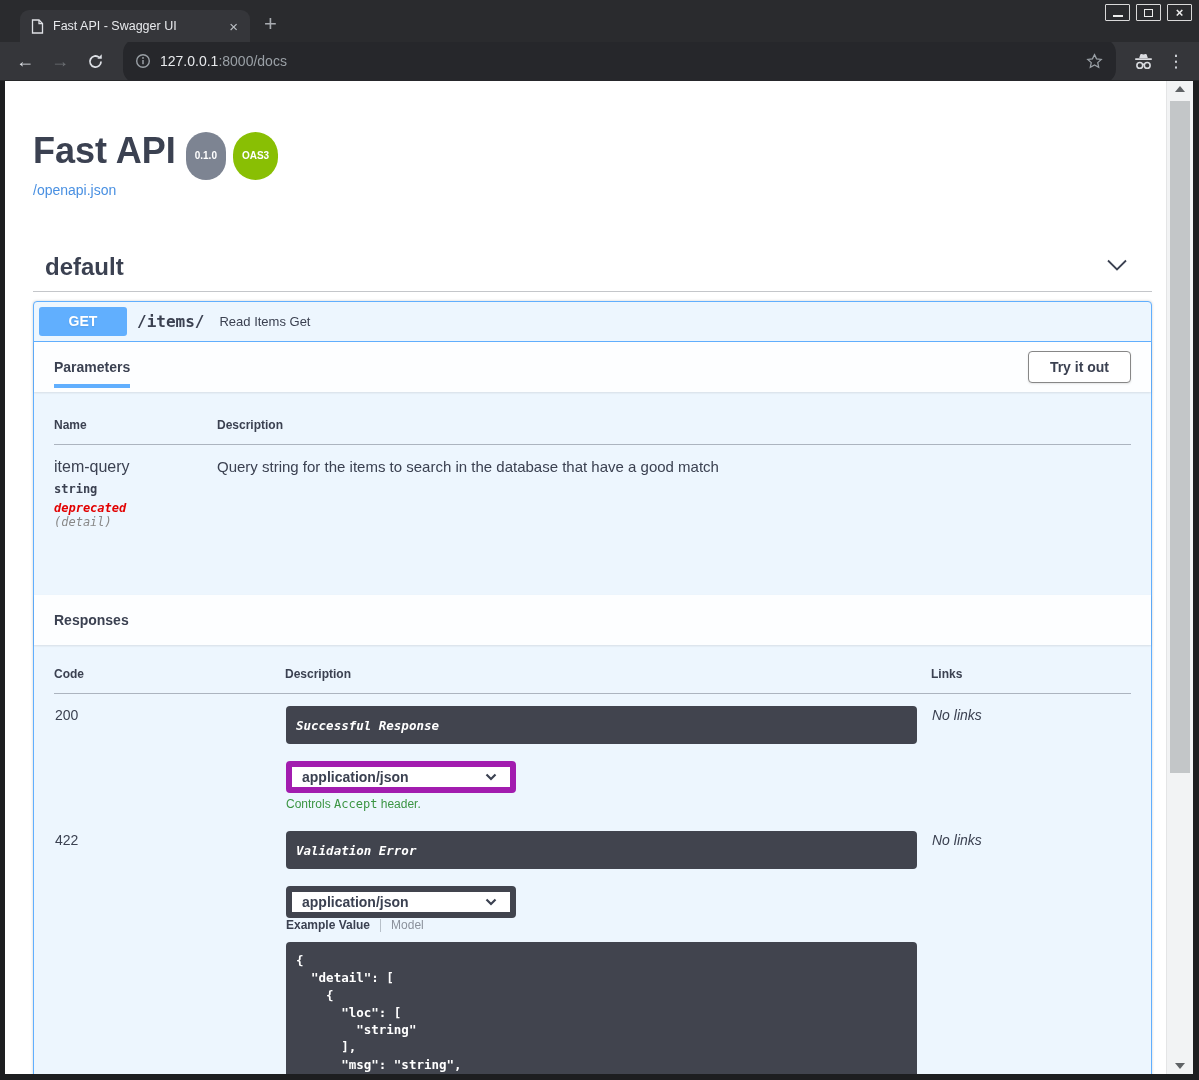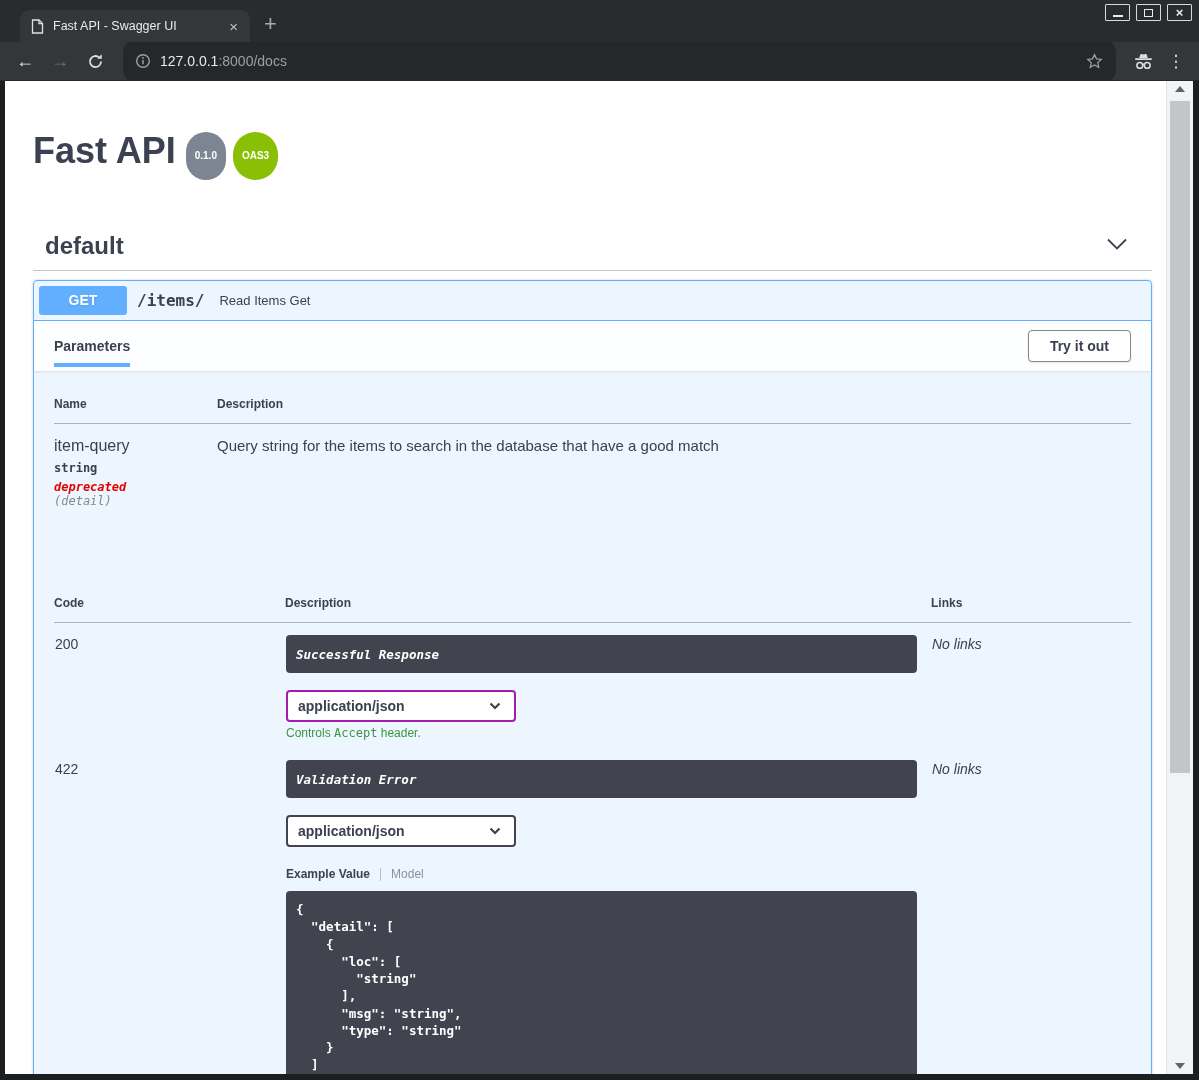--- a/index.html
+++ b/index.html
@@ -115,28 +115,28 @@
   table.resp-table { width:100%; border-collapse:collapse; }
   table.resp-table th { text-align:left; font-size:12px; font-weight:bold; color:#3b4151;
     padding:0 0 12px 0; border-bottom:1px solid rgba(59,65,81,.2); }
   .col-code { width:231px; } .col-rdesc { width:646px; }
   table.resp-table td { vertical-align:top; padding-top:12px; }
   .resp-code { font-size:14px; color:#3b4151; }
   .no-links { font-size:14px; font-style:italic; color:#3b4151; }
   .resp-box { background:#41444e; border-radius:4px; padding:10px; width:631px; }
   .resp-box span { color:#fff; font-style:italic; font-weight:bold; font-size:12.5px; }
   .media-select { margin-top:17px; width:230px; height:32px; background:#fff;
-    border:2px solid #a21caf; border-radius:4px; display:flex; align-items:center;
+    border:6px solid #a21caf; border-radius:4px; display:flex; align-items:center;
     justify-content:space-between; padding:0 13px 0 10px;
     font-size:14px; font-weight:bold; color:#3b4151; cursor:pointer; }
   .media-select.dark { border-color:#41444e; }
   .accept-note { margin-top:4px; font-size:12px; color:#3b9543; }
   .accept-note code { font-size:12px; color:#3b9543; }
   .row-200-pad { padding-bottom:8px; }
-  .model-tabs { margin-top:20px; display:flex; align-items:center; }
+  .model-tabs { display:flex; align-items:center; }
   .tab-example { font-size:12px; font-weight:bold; color:#3b4151; }
   .tab-sep { width:1px; height:13px; background:rgba(59,65,81,.3); margin:0 10px; }
   .tab-model { font-size:12px; color:#8b919c; }
   .example-code { margin-top:10px; background:#41444e; border-radius:4px; padding:10px;
     width:631px; }
   .example-code pre { margin:0; font-family:"DejaVu Sans Mono", monospace; font-size:12.5px;
     line-height:1.38; color:#ffffff; font-weight:bold; white-space:pre; }
 </style>
 </head>
 <body>
@@ -202,20 +202,23 @@
 </div>
 
 <div class="main-row">
   <div class="frame-left"></div>
 
   <div class="content">
     <div class="swagger">
 
       <div class="info">
         <h1 class="api-title"><span>Fast API</span><span class="badge badge-version">0.1.0</span><span class="badge badge-oas">OAS3</span></h1>
+        <div class="base-url">
+          <a href="#">/openapi.json</a>
+        </div>
       </div>
 
       <div class="tag-section">
         <div class="tag-header">
           <h3 class="tag-name">default</h3>
           <span>
             <svg width="22" height="13" viewBox="0 0 22 13" fill="none" stroke="#3b4151" stroke-width="1.8">
               <path d="M2 1.5 L11 10.5 L20 1.5"></path>
             </svg>
           </span>
@@ -251,20 +254,23 @@
                     <div class="param-in mono">(detail)</div>
                   </td>
                   <td>
                     <div class="param-desc">Query string for the items to search in the database that have a good match</div>
                   </td>
                 </tr>
               </tbody>
             </table>
           </div>
 
+          <div class="section-header">
+            <h4 class="section-title">Responses</h4>
+          </div>
 
           <div class="responses-body">
             <table class="resp-table">
               <thead>
                 <tr>
                   <th class="col-code">Code</th>
                   <th class="col-rdesc">Description</th>
                   <th>Links</th>
                 </tr>
               </thead>

